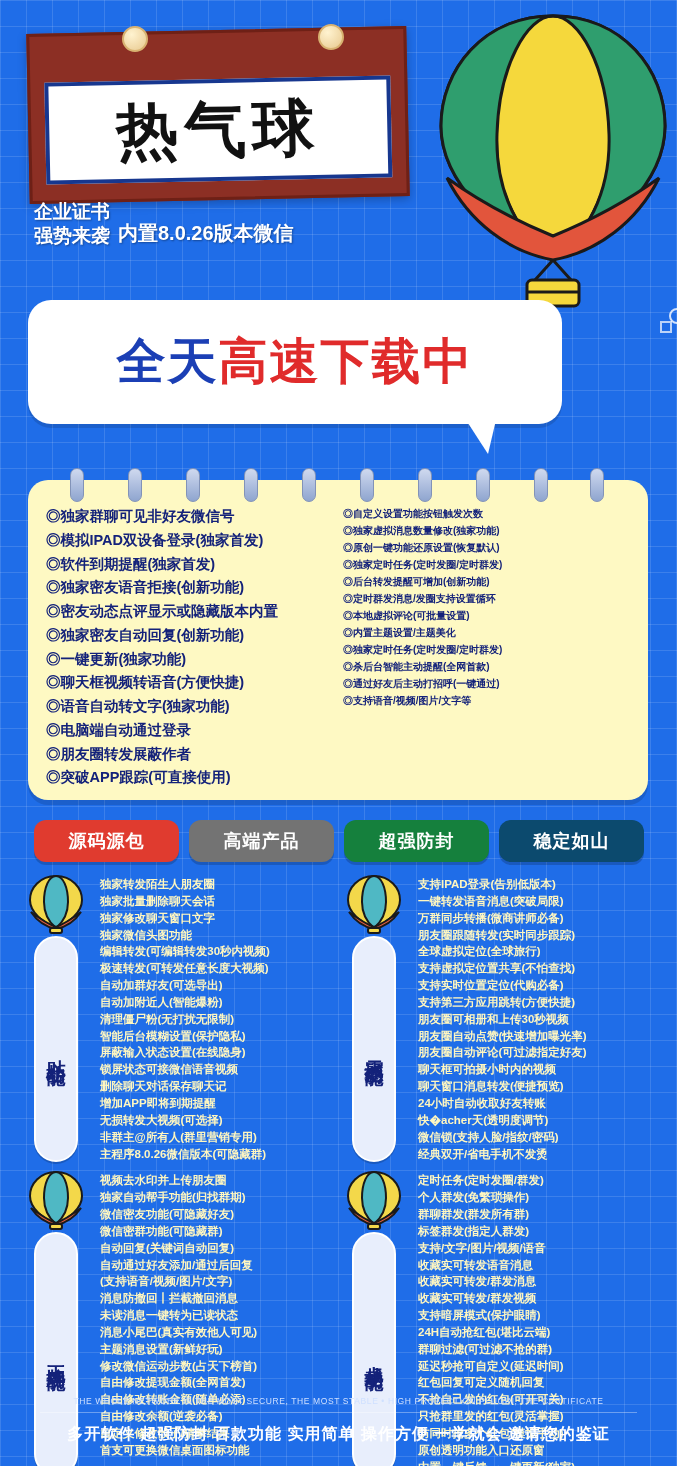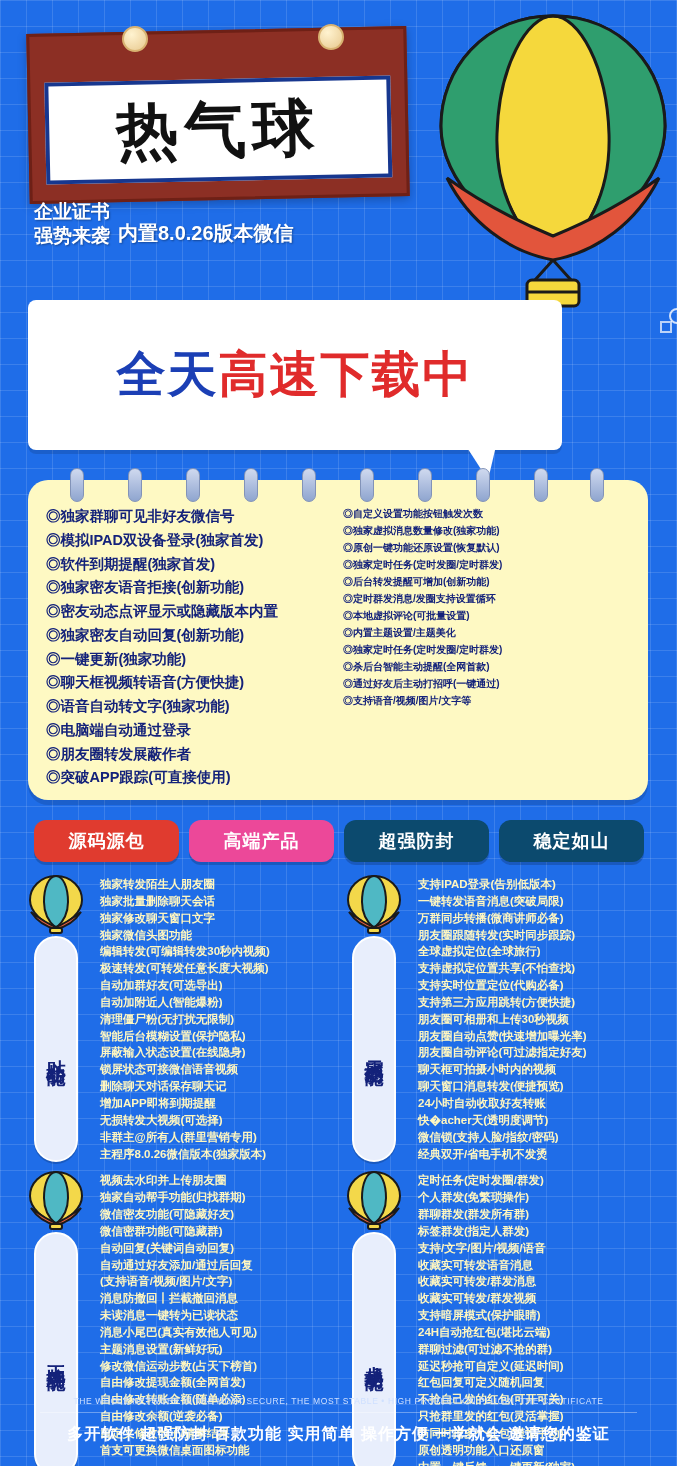--- a/index.html
+++ b/index.html
@@ -49,22 +49,22 @@
 
   .subline { position: absolute; left: 34px; top: 200px; display: flex; align-items: flex-end; gap: 8px; }
   .sub-left { color: #fff; font-size: 19px; font-weight: bold; line-height: 1.25; text-shadow: 1px 1px 2px rgba(0,0,0,.35); }
   .sub-right { color: #fff; font-size: 20px; font-weight: bold; text-shadow: 1px 1px 2px rgba(0,0,0,.35); padding-bottom: 1px; }
 
   
   .balloon { position: absolute; right: -6px; top: 8px; width: 260px; height: 330px; }
 
   
   .bubble {
-    position: absolute; left: 28px; top: 300px; width: 534px; height: 150px;
-    background: #fff; border-radius: 8px;
+    position: absolute; left: 28px; top: 300px; width: 534px; height: 124px;
+    background: #fff; border-radius: 23px;
     box-shadow: 0 4px 0 rgba(0,0,0,0.12);
     display: flex; align-items: center; justify-content: center; font-family: Liberation Serif, serif;
   }
   .bubble:after {
     content: ""; position: absolute; right: 66px; bottom: -30px;
     border-left: 22px solid transparent; border-right: 8px solid transparent;
     border-top: 34px solid #fff;
   }
   .bubble-text { font-size: 49px; font-weight: bold; letter-spacing: 2px; }
   .bt-a { color: #1b3fb5; }
@@ -215,22 +215,22 @@
         <div class="f-item">◎内置主题设置/主题美化</div>
         <div class="f-item">◎独家定时任务(定时发圈/定时群发)</div>
         <div class="f-item">◎杀后台智能主动提醒(全网首款)</div>
         <div class="f-item">◎通过好友后主动打招呼(一键通过)</div>
         <div class="f-item">◎支持语音/视频/图片/文字等</div>
       </div>
   </div>
 
   <div class="tags" id="tag-row">
       <div class="tag" style="background: rgb(224, 59, 47);">源码源包</div>
-      <div class="tag" style="background: #ec4899;">高端产品</div>
-      <div class="tag" style="background: #0c4a6e;">超强防封</div>
+      <div class="tag" style="background: #737373;">高端产品</div>
+      <div class="tag" style="background: #15803d;">超强防封</div>
       <div class="tag" style="background: #0c4a6e;">稳定如山</div>
     </div>
 
   <div class="blocks" id="blocks">
       <div class="brow">
         <div class="block">
           <div class="blabel">
             <svg class="mini-balloon" viewBox="0 0 62 62">
               <g stroke="#1a1a1a" stroke-width="2" fill="none">
                 <path d="M31 4 C15 4 5 16 5 28 C5 41 19 51 31 56 C43 51 57 41 57 28 C57 16 47 4 31 4 Z" fill="#f3d84a"></path>
@@ -253,21 +253,21 @@
             <div class="bitem">自动加群好友(可选导出)</div>
             <div class="bitem">自动加附近人(智能爆粉)</div>
             <div class="bitem">清理僵尸粉(无打扰无限制)</div>
             <div class="bitem">智能后台模糊设置(保护隐私)</div>
             <div class="bitem">屏蔽输入状态设置(在线隐身)</div>
             <div class="bitem">锁屏状态可接微信语音视频</div>
             <div class="bitem">删除聊天对话保存聊天记</div>
             <div class="bitem">增加APP即将到期提醒</div>
             <div class="bitem">无损转发大视频(可选择)</div>
             <div class="bitem">非群主@所有人(群里营销专用)</div>
-            <div class="bitem">主程序8.0.26微信版本(独家版本)</div>
+            <div class="bitem">主程序8.0.26微信版本(可隐藏群)</div>
           </div>
         </div>
         <div class="block">
           <div class="blabel">
             <svg class="mini-balloon" viewBox="0 0 62 62">
               <g stroke="#1a1a1a" stroke-width="2" fill="none">
                 <path d="M31 4 C15 4 5 16 5 28 C5 41 19 51 31 56 C43 51 57 41 57 28 C57 16 47 4 31 4 Z" fill="#f3d84a"></path>
                 <path d="M31 4 C24 4 19 15 19 30 C19 42 25 51 31 56 C37 51 43 42 43 30 C43 15 38 4 31 4 Z" fill="#4fb8c4"></path>
                 <path d="M6 40 C14 46 23 52 31 55 C39 52 48 46 56 40 C50 49 41 55 31 57 C21 55 12 49 6 40 Z" fill="#e8603f"></path>
                 <rect x="25" y="56" width="12" height="5" rx="2" fill="#f3d84a"></rect>

